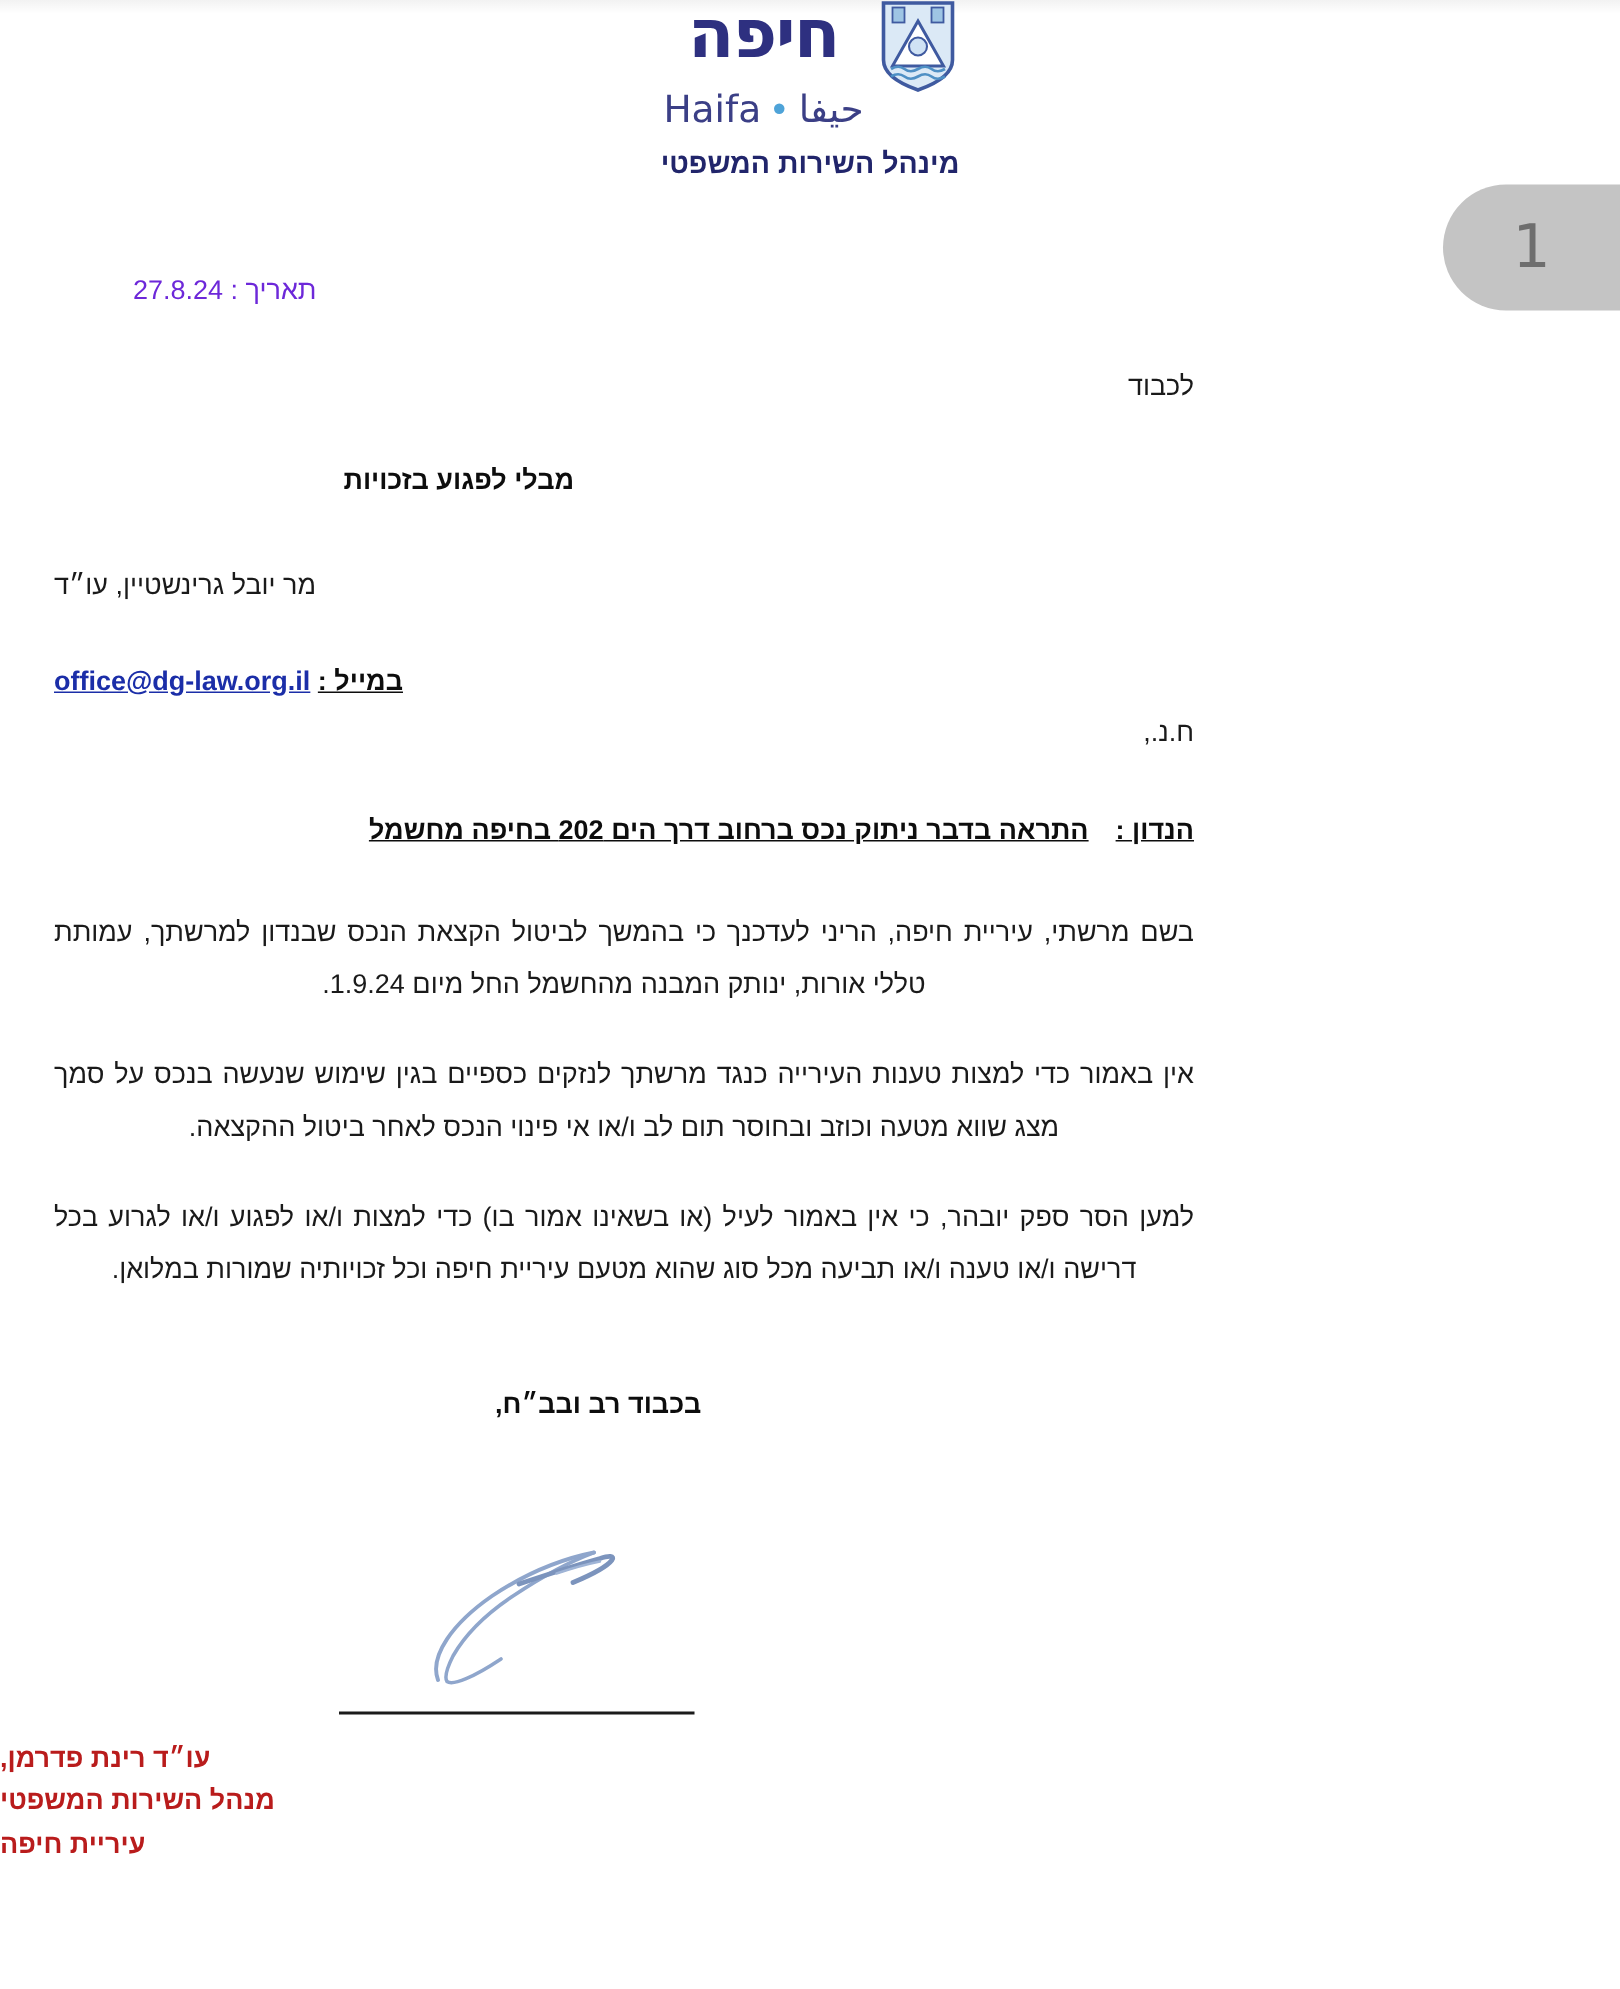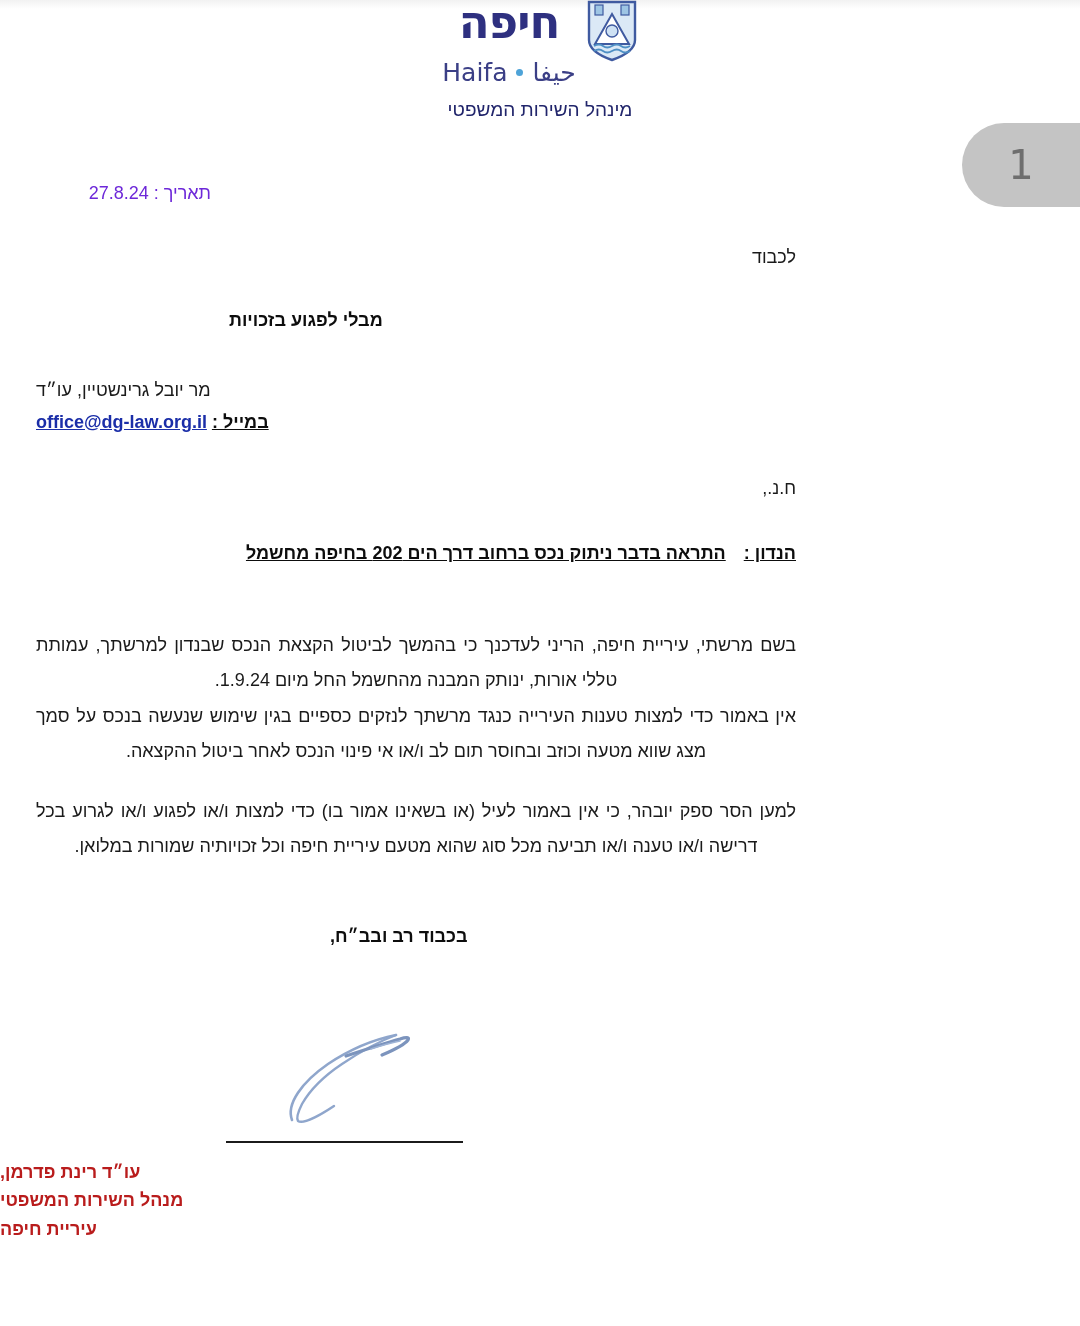--- a/index.html
+++ b/index.html
@@ -106,21 +106,21 @@
     font-weight: 400;
     color: #3b3f86;
     line-height: 1;
     direction: rtl;
   }
   .emblem { width: 52px; height: 62px; display: block; }
 
   .dept-line {
     margin-top: 14px;
     font-size: 19px;
-    font-weight: 400;
+    font-weight: 700;
     color: #21256b;
     direction: rtl;
   }
 
   
   .sheet {
     position: absolute;
     top: 0; left: 0;
     width: 956px;
     height: 1326px;
@@ -154,20 +154,21 @@
     top: 375px;
     right: 160px;
     text-align: left;
     width: 760px;
     font-size: 18px;
     line-height: 1.75;
     color: #1a1a1a;
   }
   .recipient .email-row {
     direction: rtl;
+    margin-top: 32px;
   }
   .email-label {
     font-weight: 700;
     color: #0d0d0d;
     text-decoration: underline;
   }
   .email-addr {
     color: #1b2ea8;
     font-weight: 700;
     text-decoration: underline;
@@ -200,21 +201,21 @@
   .para {
     position: absolute;
     right: 160px;
     width: 760px;
     font-size: 18px;
     line-height: 1.95;
     color: #1a1a1a;
     text-align: justify;
     text-align-last: center;
   }
-  .para.p1 { top: 628px; }
+  .para.p1 { top: 604px; }
   .para.p2 { top: 699px; }
   .para.p3 { top: 794px; }
 
   .closing {
     position: absolute;
     top: 926px;
     left: 330px;
     font-size: 18px;
     font-weight: 700;
     color: #0d0d0d;

